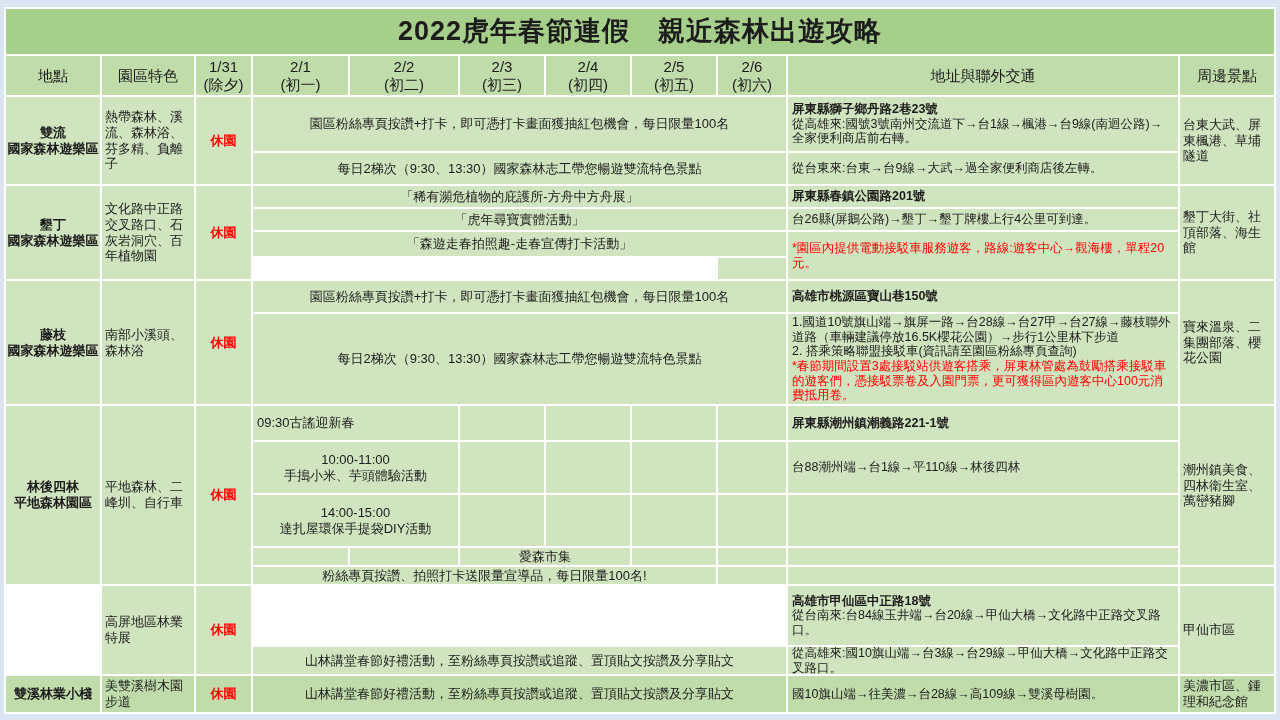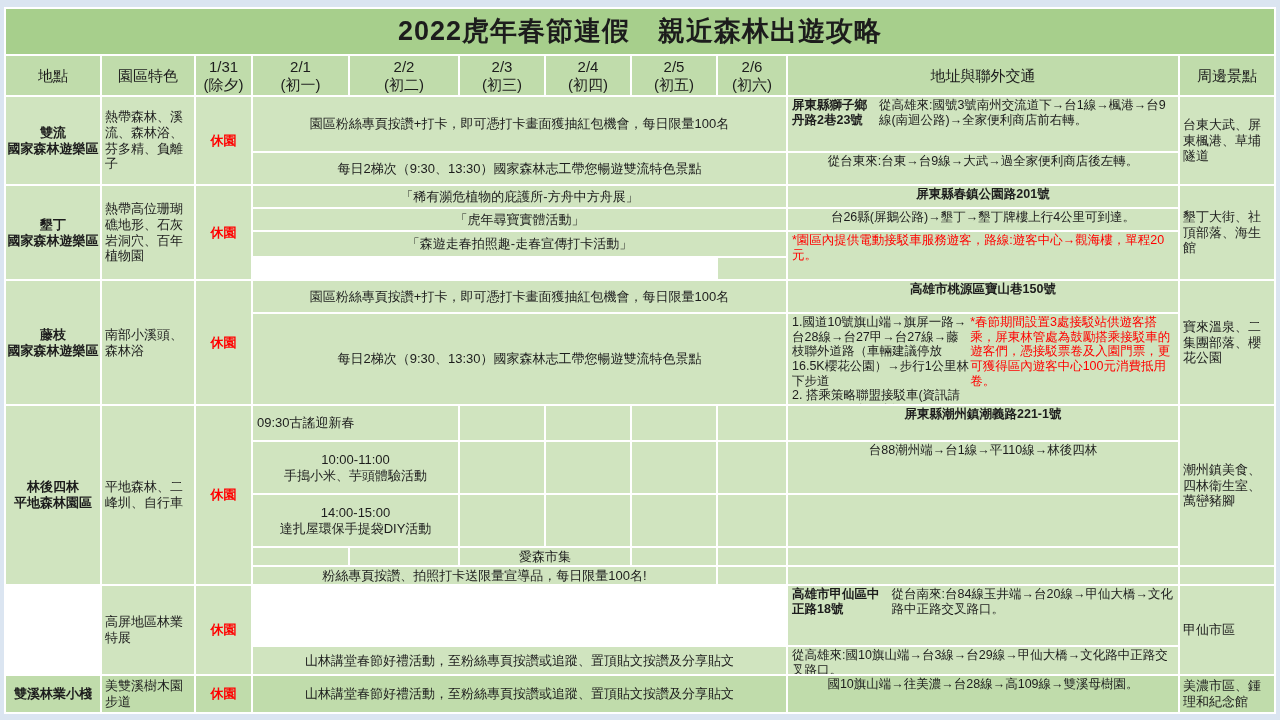--- a/index.html
+++ b/index.html
@@ -18,21 +18,21 @@
   }
   .c{background:var(--body);display:flex;align-items:center;justify-content:center;
      text-align:center;font-size:13px;line-height:1.2;overflow:hidden;}
   .pre{white-space:pre-line;}
   .hdr{background:var(--hdr);font-size:15px;}
   .dark{background:var(--dark);}
   .title{background:var(--title);font-weight:700;font-size:27px;letter-spacing:1px;}
   .name{font-weight:700;}
   .left{justify-content:flex-start;text-align:right;padding:1px 4px;}
   .red{color:var(--red);font-weight:700;}
-  .addr{flex-direction:row;align-items:flex-start;justify-content:center;
+  .addr{flex-direction:column;align-items:flex-start;justify-content:center;
         text-align:left;padding:1px 4px;font-size:12.5px;line-height:1.17;}
   .addr .b{font-weight:700;}
   .addr .r{color:var(--red);}
   .feat{justify-content:flex-start;text-align:left;padding:1px 3px;}
 </style>
 </head>
 <body>
 
 <div class="tbl">
 
@@ -66,21 +66,21 @@
     <div class="b">屏東縣獅子鄉丹路2巷23號</div>
     <div>從高雄來:國號3號南州交流道下→台1線→楓港→台9線(南迴公路)→全家便利商店前右轉。</div>
   </div>
   <div class="c addr" style="grid-area:4/10/5/11">
     <div>從台東來:台東→台9線→大武→過全家便利商店後左轉。</div>
   </div>
   <div class="c feat" style="grid-area:3/11/5/12">台東大武、屏東楓港、草埔隧道</div>
 
   <div class="c name pre" style="grid-area:5/1/9/2">墾丁
 國家森林遊樂區</div>
-  <div class="c feat" style="grid-area:5/2/9/3">熱帶高位珊瑚礁地形、石灰岩洞穴、百年植物園</div>
+  <div class="c feat" style="grid-area:5/2/9/3">文化路中正路交叉路口、石灰岩洞穴、百年植物園</div>
   <div class="c red" style="grid-area:5/3/9/4">休園</div>
   <div class="c" style="grid-area:6/4/7/10">「虎年尋寶實體活動」</div>
   <div class="c" style="grid-area:5/4/6/10">「稀有瀕危植物的庇護所-方舟中方舟展」</div>
   <div class="c" style="grid-area:7/4/8/10">「森遊走春拍照趣-走春宣傳打卡活動」</div>
   <div class="c" style="grid-area:8/9/9/10"></div>
   <div class="c addr" style="grid-area:5/10/6/11">
     <div class="b">屏東縣春鎮公園路201號</div>
   </div>
   <div class="c addr" style="grid-area:6/10/7/11">
     <div>台26縣(屏鵝公路)→墾丁→墾丁牌樓上行4公里可到達。</div>

